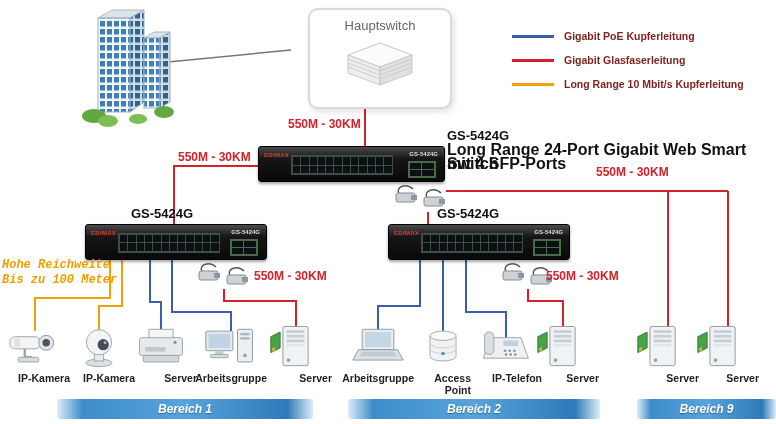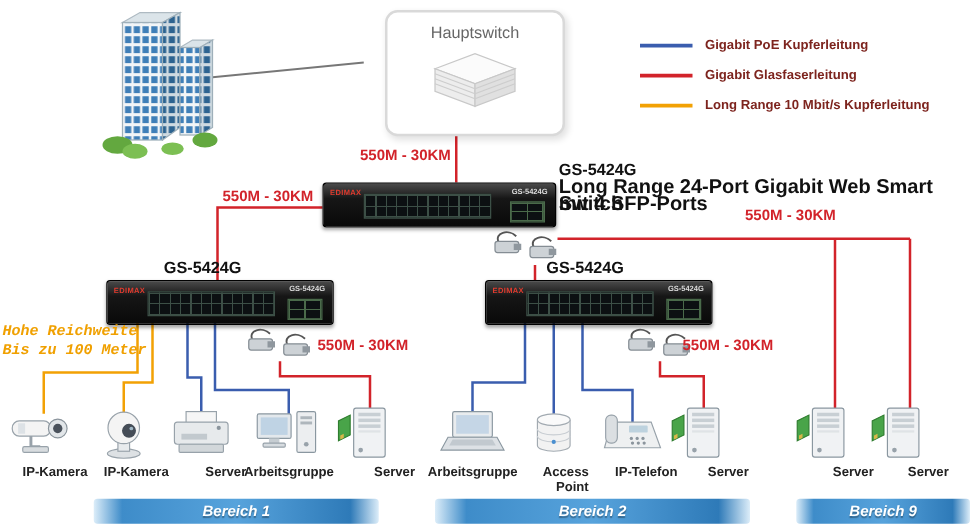--- a/index.html
+++ b/index.html
@@ -342,17 +342,17 @@
       </svg>
     <div class="dev-label">Server</div>
   </div>
   <div class="device" style="left:687px;">
     <svg class="dev-icon" viewBox="0 0 60 48">
         <use href="#sym-server"></use>
       </svg>
     <div class="dev-label">Server</div>
   </div>
 
-  <div class="zone-banner" style="left:75px; width:228px;">Bereich 1</div>
+  <div class="zone-banner" style="left:57px; width:256px;">Bereich 1</div>
   <div class="zone-banner" style="left:348px; width:252px;">Bereich 2</div>
   <div class="zone-banner" style="left:637px; width:139px;">Bereich 9</div>
 
 </div>
 
 </body></html>

